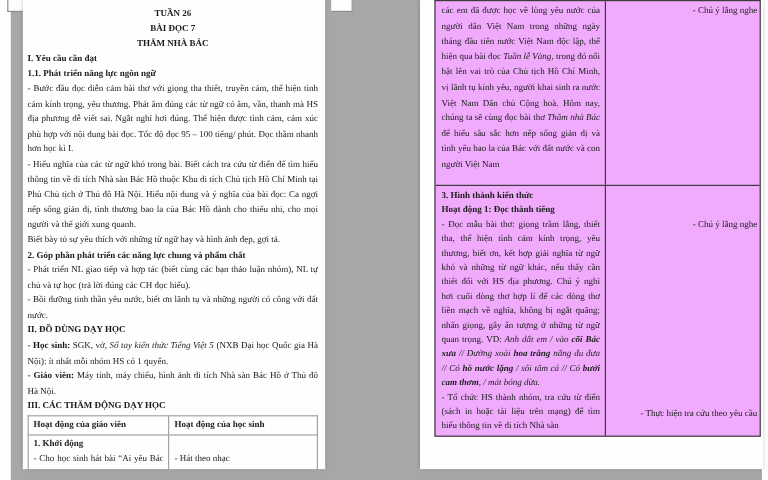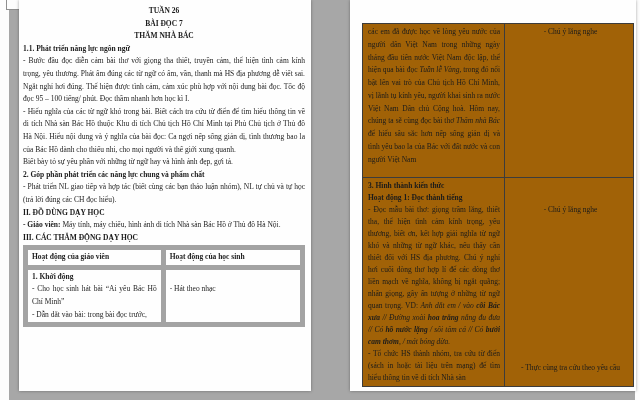--- a/index.html
+++ b/index.html
@@ -9,65 +9,68 @@
     font-family:"Liberation Serif","DejaVu Serif",serif;
     color:#1b1b1b;
   }
   .sliver{position:absolute;background:#fdfdfd;}
   .sliver-left{left:0;top:0;width:9px;height:400px;}
   .sliver-right{left:635px;top:0;width:5px;height:400px;}
   .corner-mark{position:absolute;background:#fdfdfd;}
   .mark1{left:6px;top:0;width:19px;height:9px;border-left:1px solid #8f8f8f;border-bottom:1px solid #8f8f8f;}
   .mark2{left:276px;top:0;width:17px;height:9px;border-right:1px solid #8f8f8f;border-bottom:1px solid #8f8f8f;}
   .page{position:absolute;top:0;background:#fefefe;box-shadow:0 0 3px rgba(0,0,0,.35);box-sizing:border-box;overflow:hidden;}
-  .page-left{left:19px;width:292px;height:391px;padding:5px 6px 0 4px;font-size:7.5px;line-height:12.6px;}
+  .page-left{left:19px;width:252px;height:391px;padding:5px 6px 0 4px;font-size:7.5px;line-height:12.6px;}
   .page-right{left:350px;width:286px;height:391px;font-size:7.5px;line-height:12.9px;}
   p{margin:0;text-align:justify;}
   .center{text-align:center;}
   .b{font-weight:bold;}
   .i{font-style:italic;}
   .bi{font-weight:bold;font-style:italic;}
   
   .ltable{width:100%;border-collapse:collapse;margin-top:1px;table-layout:fixed;}
-  .ltable td{border:5px solid #a3a3a3;vertical-align:top;padding:1px 4px;}
+  .ltable td{border:1px solid #a3a3a3;vertical-align:top;padding:1px 4px;}
   .ltable .c1{width:45%;}
   .clip{max-height:50px;overflow:hidden;}
   
-  .rtable{position:absolute;left:12px;top:23px;width:270px;border:1px solid #3c3c3c;background:#a16207;}
+  .rtable{position:absolute;left:12px;top:0;width:270px;border:1px solid #3c3c3c;background:#f0abfc;}
   .rrow{display:flex;}
   .rrow2{border-top:1px solid #3c3c3c;}
   .rcell-l{width:142px;box-sizing:border-box;border-right:1px solid #3c3c3c;padding:2px 4px 2px 5px;}
   .rrow1 .rcell-l{height:153px;overflow:hidden;line-height:12.75px;}
   .rrow2 .rcell-l{line-height:12px;}
   .clip2{max-height:216px;overflow:hidden;}
   .rcell-r{flex:1;position:relative;}
-  .rcell-r .item{position:absolute;left:5px;right:2px;line-height:12px;text-align:center;}
+  .rcell-r .item{position:absolute;left:5px;right:2px;line-height:12px;text-align:right;}
   .it1{top:2px;}
   .it2{top:26px;}
   .it3{top:184px;}
 </style>
 </head>
 <body>
 
 <div class="sliver sliver-left"></div>
 <div class="corner-mark mark1"></div>
 <div class="corner-mark mark2"></div>
 <div class="sliver sliver-right"></div>
 
 <div class="page page-left">
   <p class="center b">TUẦN 26</p>
   <p class="center b">BÀI ĐỌC 7</p>
   <p class="center b">THĂM NHÀ BÁC</p>
+  <p class="b">I. Yêu cầu cần đạt</p>
   <p class="b">1.1. Phát triển năng lực ngôn ngữ</p>
   <p>- Bước đầu đọc diễn cảm bài thơ với giọng tha thiết, truyền cảm, thể hiện tình cảm kính trọng, yêu thương. Phát âm đúng các từ ngữ có âm, vần, thanh mà HS địa phương dễ viết sai. Ngắt nghỉ hơi đúng. Thể hiện được tình cảm, cảm xúc phù hợp với nội dung bài đọc. Tốc độ đọc 95 – 100 tiếng/ phút. Đọc thầm nhanh hơn học kì I.</p>
   <p>- Hiểu nghĩa của các từ ngữ khó trong bài. Biết cách tra cứu từ điển để tìm hiểu thông tin về di tích Nhà sàn Bác Hồ thuộc Khu di tích Chủ tịch Hồ Chí Minh tại Phủ Chủ tịch ở Thủ đô Hà Nội. Hiểu nội dung và ý nghĩa của bài đọc: Ca ngợi nếp sống giản dị, tình thương bao la của Bác Hồ dành cho thiếu nhi, cho mọi người và thế giới xung quanh.</p>
-  <p>Biết bày tỏ sự yêu phần với những từ ngữ hay và hình ảnh đẹp, gợi tả.</p>
+  <p>Biết bày tỏ sự yêu thích với những từ ngữ hay và hình ảnh đẹp, gợi tả.</p>
   <p class="b">2. Góp phần phát triển các năng lực chung và phẩm chất</p>
   <p>- Phát triển NL giao tiếp và hợp tác (biết cùng các bạn thảo luận nhóm), NL tự chủ và tự học (trả lời đúng các CH đọc hiểu).</p>
+  <p>- Bồi dưỡng tinh thần yêu nước, biết ơn lãnh tụ và những người có công với đất nước.</p>
   <p class="b">II. ĐỒ DÙNG DẠY HỌC</p>
+  <p><span class="b">- Học sinh:</span><span> SGK, vở, </span><span class="i">Sổ tay kiến thức Tiếng Việt 5</span><span> (NXB Đại học Quốc gia Hà Nội): ít nhất mỗi nhóm HS có 1 quyển.</span></p>
   <p><span class="b">- Giáo viên:</span><span> Máy tính, máy chiếu, hình ảnh di tích Nhà sàn Bác Hồ ở Thủ đô Hà Nội.</span></p>
   <p class="b">III. CÁC THĂM ĐỘNG DẠY HỌC</p>
   <table class="ltable">
     <tbody>
         <tr>
       <td class="c1 b">Hoạt động của giáo viên</td>
       <td class="b">Hoạt động của học sinh</td>
     </tr>
     <tr>
       <td class="c1">
@@ -99,17 +102,17 @@
       <div class="rcell-l">
         <div class="clip2">
           <p class="b">3. Hình thành kiến thức</p>
           <p class="b">Hoạt động 1: Đọc thành tiếng</p>
           <p><span>- Đọc mẫu bài thơ: giọng trầm lắng, thiết tha, thể hiện tình cảm kính trọng, yêu thương, biết ơn, kết hợp giải nghĩa từ ngữ khó và những từ ngữ khác, nếu thấy cần thiết đối với HS địa phương. Chú ý nghỉ hơi cuối dòng thơ hợp lí để các dòng thơ liền mạch về nghĩa, không bị ngắt quãng; nhấn giọng, gây ấn tượng ở những từ ngữ quan trọng. VD: </span><span class="i">Anh dắt em / vào </span><span class="bi">cõi Bác xưa</span><span class="i"> // Đường xoài </span><span class="bi">hoa trắng</span><span class="i"> nắng đu đưa // Có </span><span class="bi">hồ nước lặng</span><span class="i"> / sôi tăm cá // Có </span><span class="bi">bưởi cam thơm</span><span class="i">, / mát bóng dừa.</span></p>
           <p>- Tổ chức HS thành nhóm, tra cứu từ điển (sách in hoặc tài liệu trên mạng) để tìm hiểu thông tin về di tích Nhà sàn</p>
         </div>
       </div>
       <div class="rcell-r">
         <p class="item it2">- Chú ý lắng nghe</p>
-        <p class="item it3">- Thực cùng tra cứu theo yêu cầu</p>
+        <p class="item it3">- Thực hiện tra cứu theo yêu cầu</p>
       </div>
     </div>
   </div>
 </div>
 
 </body></html>

